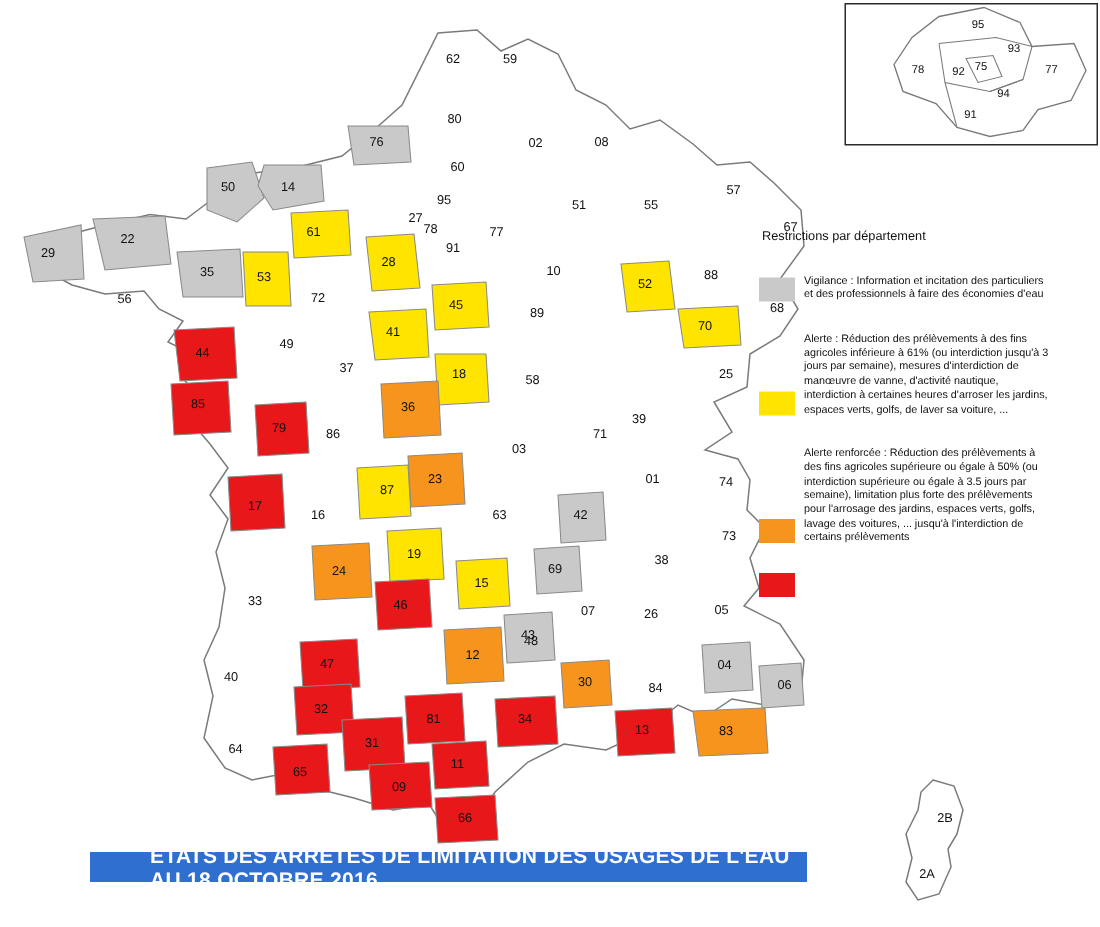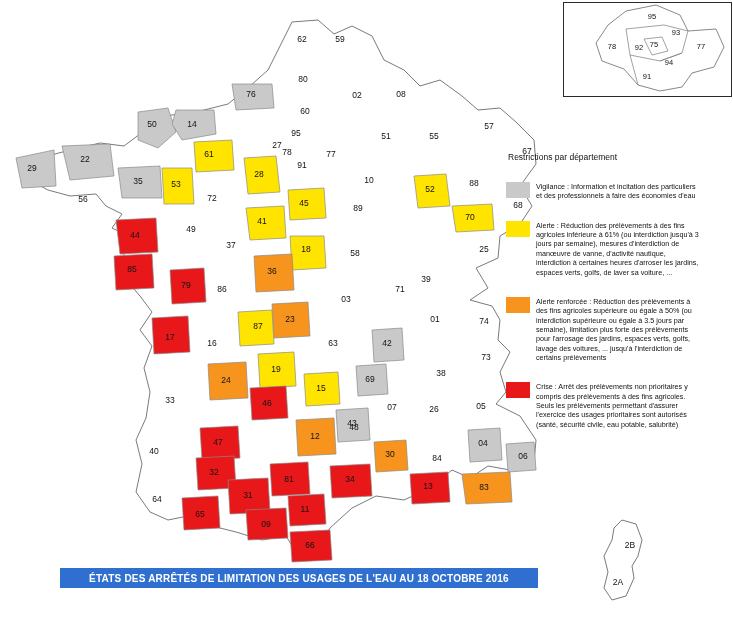--- a/index.html
+++ b/index.html
@@ -32,37 +32,37 @@
     border:1px solid #2b2b2b;background:#ffffff;
   }
 
   
   .legend{
     position:absolute;left:506px;top:152px;width:196px;
   }
   .legend-title{
     font-size:8.5px;color:#111;margin:0 0 7px 2px;font-weight:normal;
   }
-  .legend-row{display:flex;align-items:flex-start;margin-bottom:9px;margin-top:20px;}
+  .legend-row{display:flex;align-items:flex-end;margin-bottom:9px;margin-top:20px;}
   .swatch{
     width:24px;height:16px;flex:0 0 24px;margin-right:6px;border:0;
   }
   .swatch.grey{background:#c9c9c9;}
   .swatch.yellow{background:#ffe400;}
   .swatch.orange{background:#f7941e;}
   .swatch.red{background:#e8171a;}
   .legend-text{font-size:7.2px;line-height:1.3;color:#111;}
 
   
   .footer-banner{
     position:absolute;left:60px;top:568px;width:478px;height:20px;
     background:#2f6fd0;display:flex;align-items:center;justify-content:center;
   }
   .footer-banner span{
-    color:#ffffff;font-size:10px;font-weight:bold;letter-spacing:.2px;
+    color:#ffffff;font-size:14px;font-weight:bold;letter-spacing:.2px;margin-left:40px;
   }
 </style>
 </head>
 <body>
 
 <div id="map-root">
 
   <svg class="map-svg" viewBox="0 0 733 618">
     <g>
 
@@ -253,21 +253,20 @@
       <div class="legend-text">Alerte : Réduction des prélèvements à des fins agricoles inférieure à 61% (ou interdiction jusqu'à 3 jours par semaine), mesures d'interdiction de manœuvre de vanne, d'activité nautique, interdiction à certaines heures d'arroser les jardins, espaces verts, golfs, de laver sa voiture, ...</div>
     </div>
 
     <div class="legend-row">
       <div class="swatch orange"></div>
       <div class="legend-text">Alerte renforcée : Réduction des prélèvements à des fins agricoles supérieure ou égale à 50% (ou interdiction supérieure ou égale à 3.5 jours par semaine), limitation plus forte des prélèvements pour l'arrosage des jardins, espaces verts, golfs, lavage des voitures, ... jusqu'à l'interdiction de certains prélèvements</div>
     </div>
 
     <div class="legend-row">
       <div class="swatch red"></div>
-      <div class="legend-text">Crise : Arrêt des prélèvements non prioritaires y compris des prélèvements à des fins agricoles. Seuls les prélèvements permettant d'assurer l'exercice des usages prioritaires sont autorisés (santé, sécurité civile, eau potable, salubrité)</div>
     </div>
   </div>
 
   <div class="footer-banner">
     <span>ÉTATS DES ARRÊTÉS DE LIMITATION DES USAGES DE L'EAU AU 18 OCTOBRE 2016</span>
   </div>
 
 </div>
 
 </body></html>

